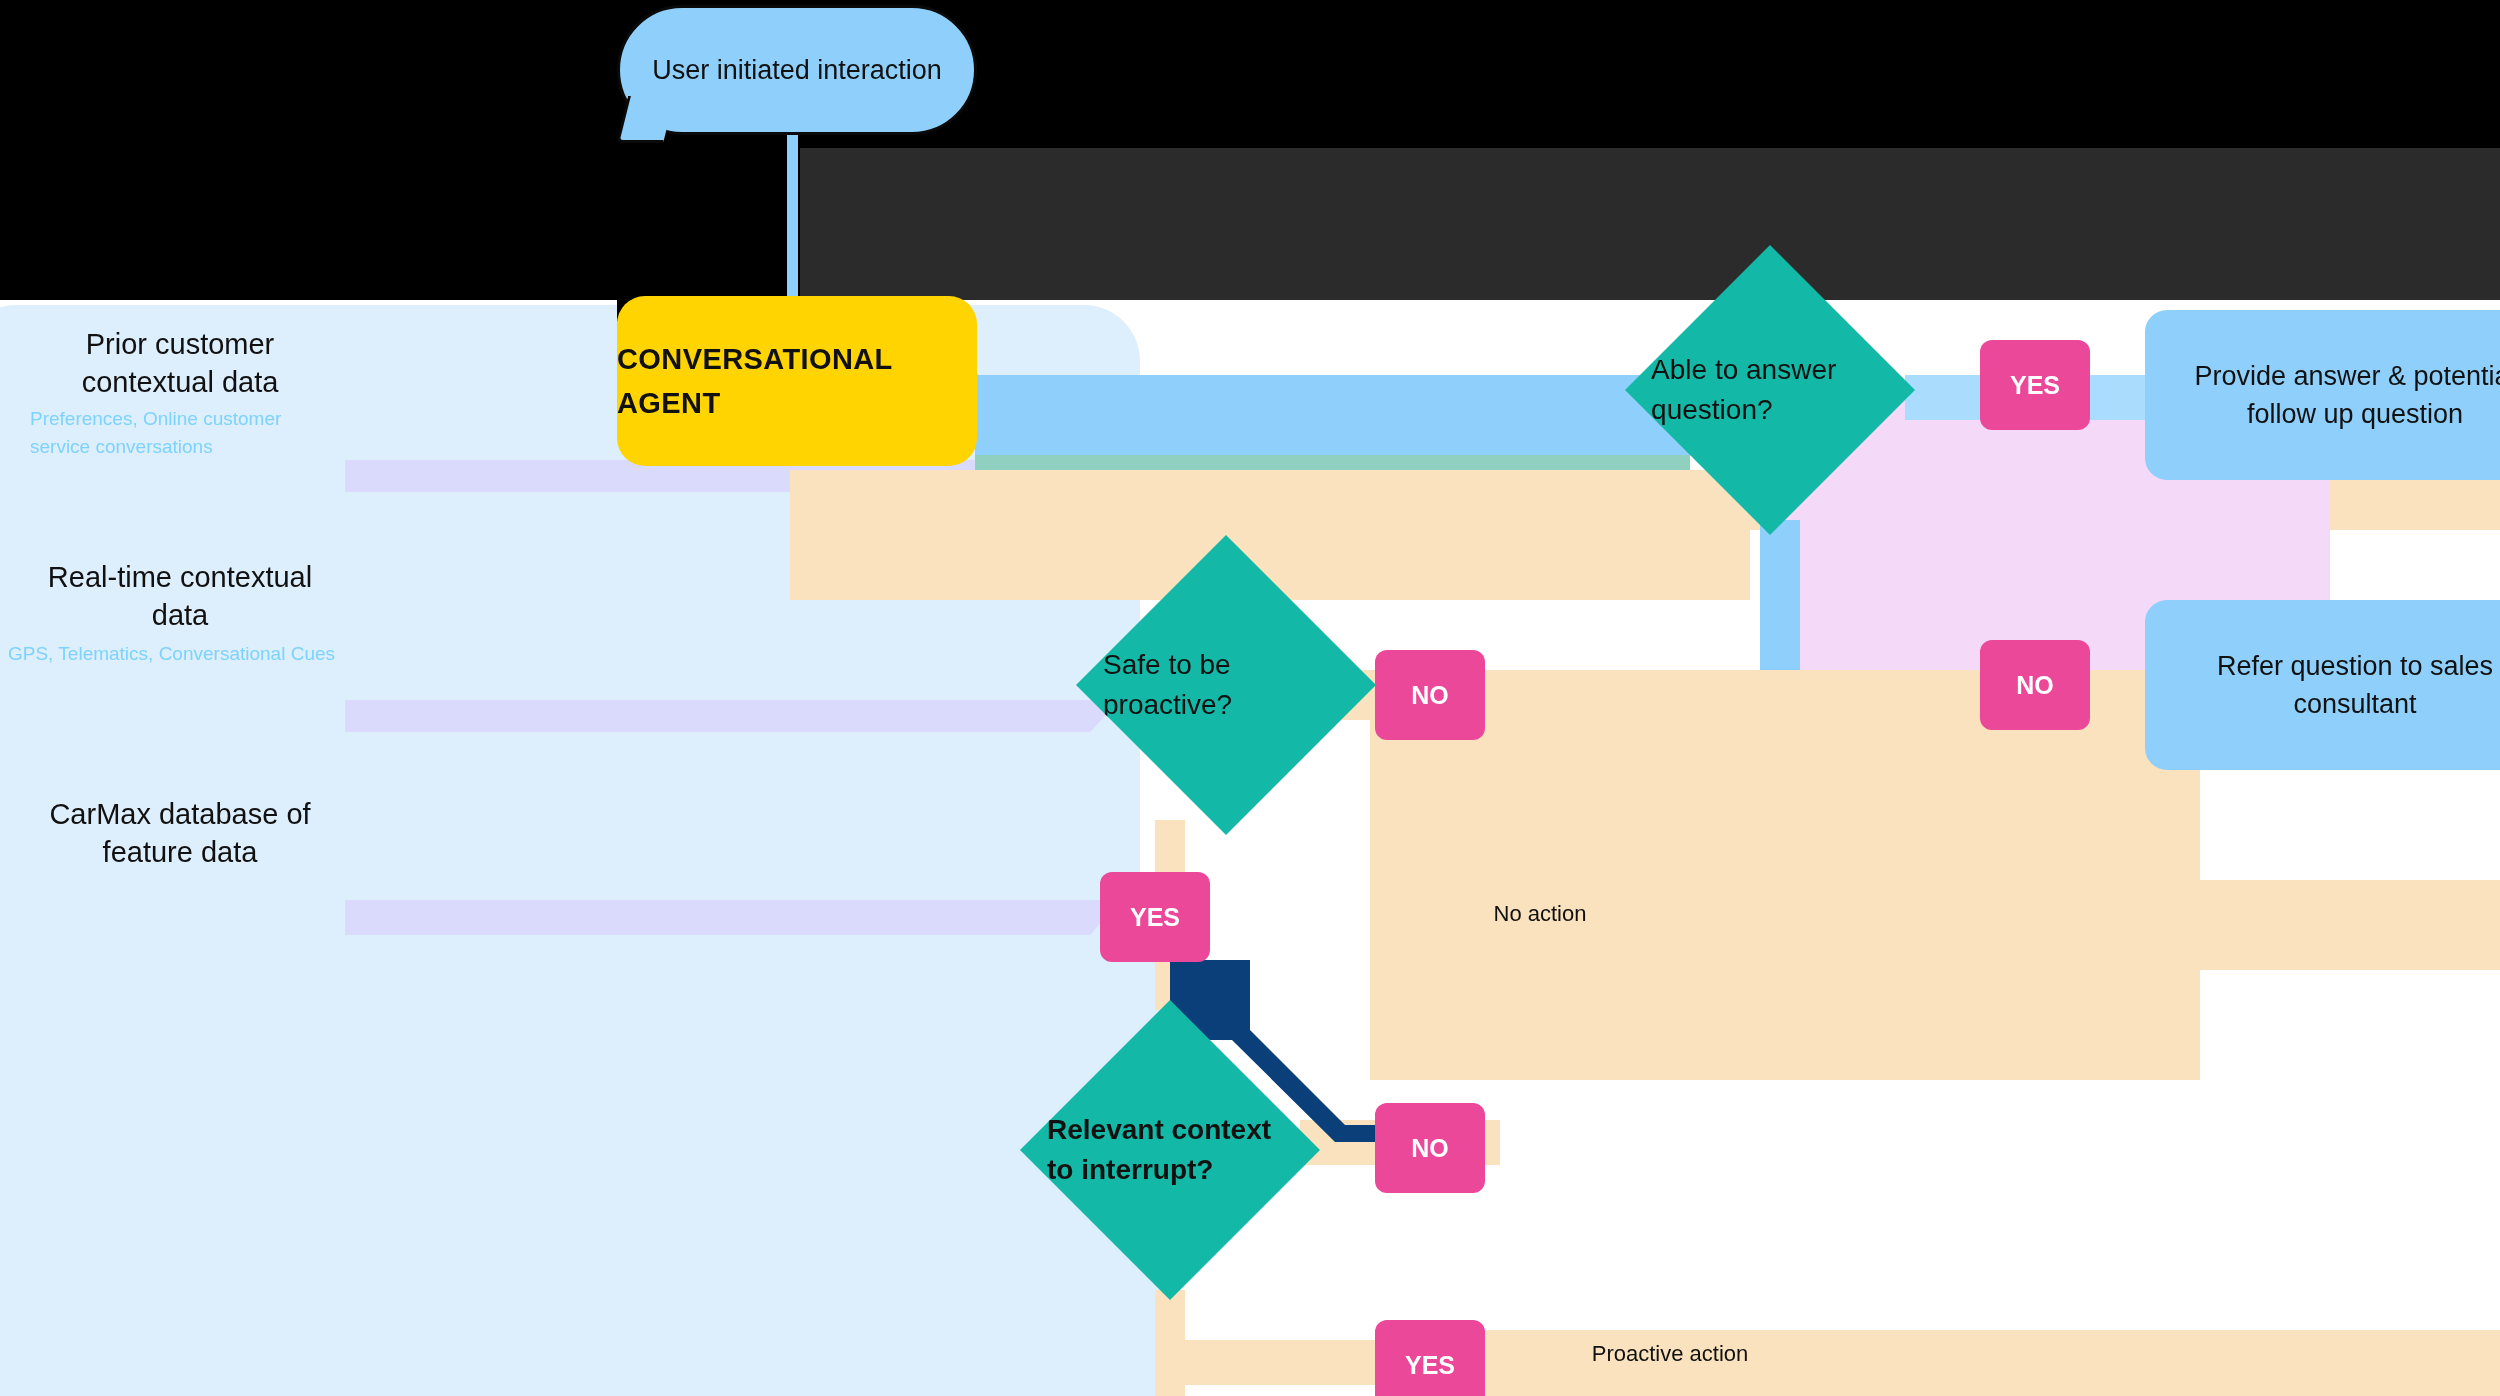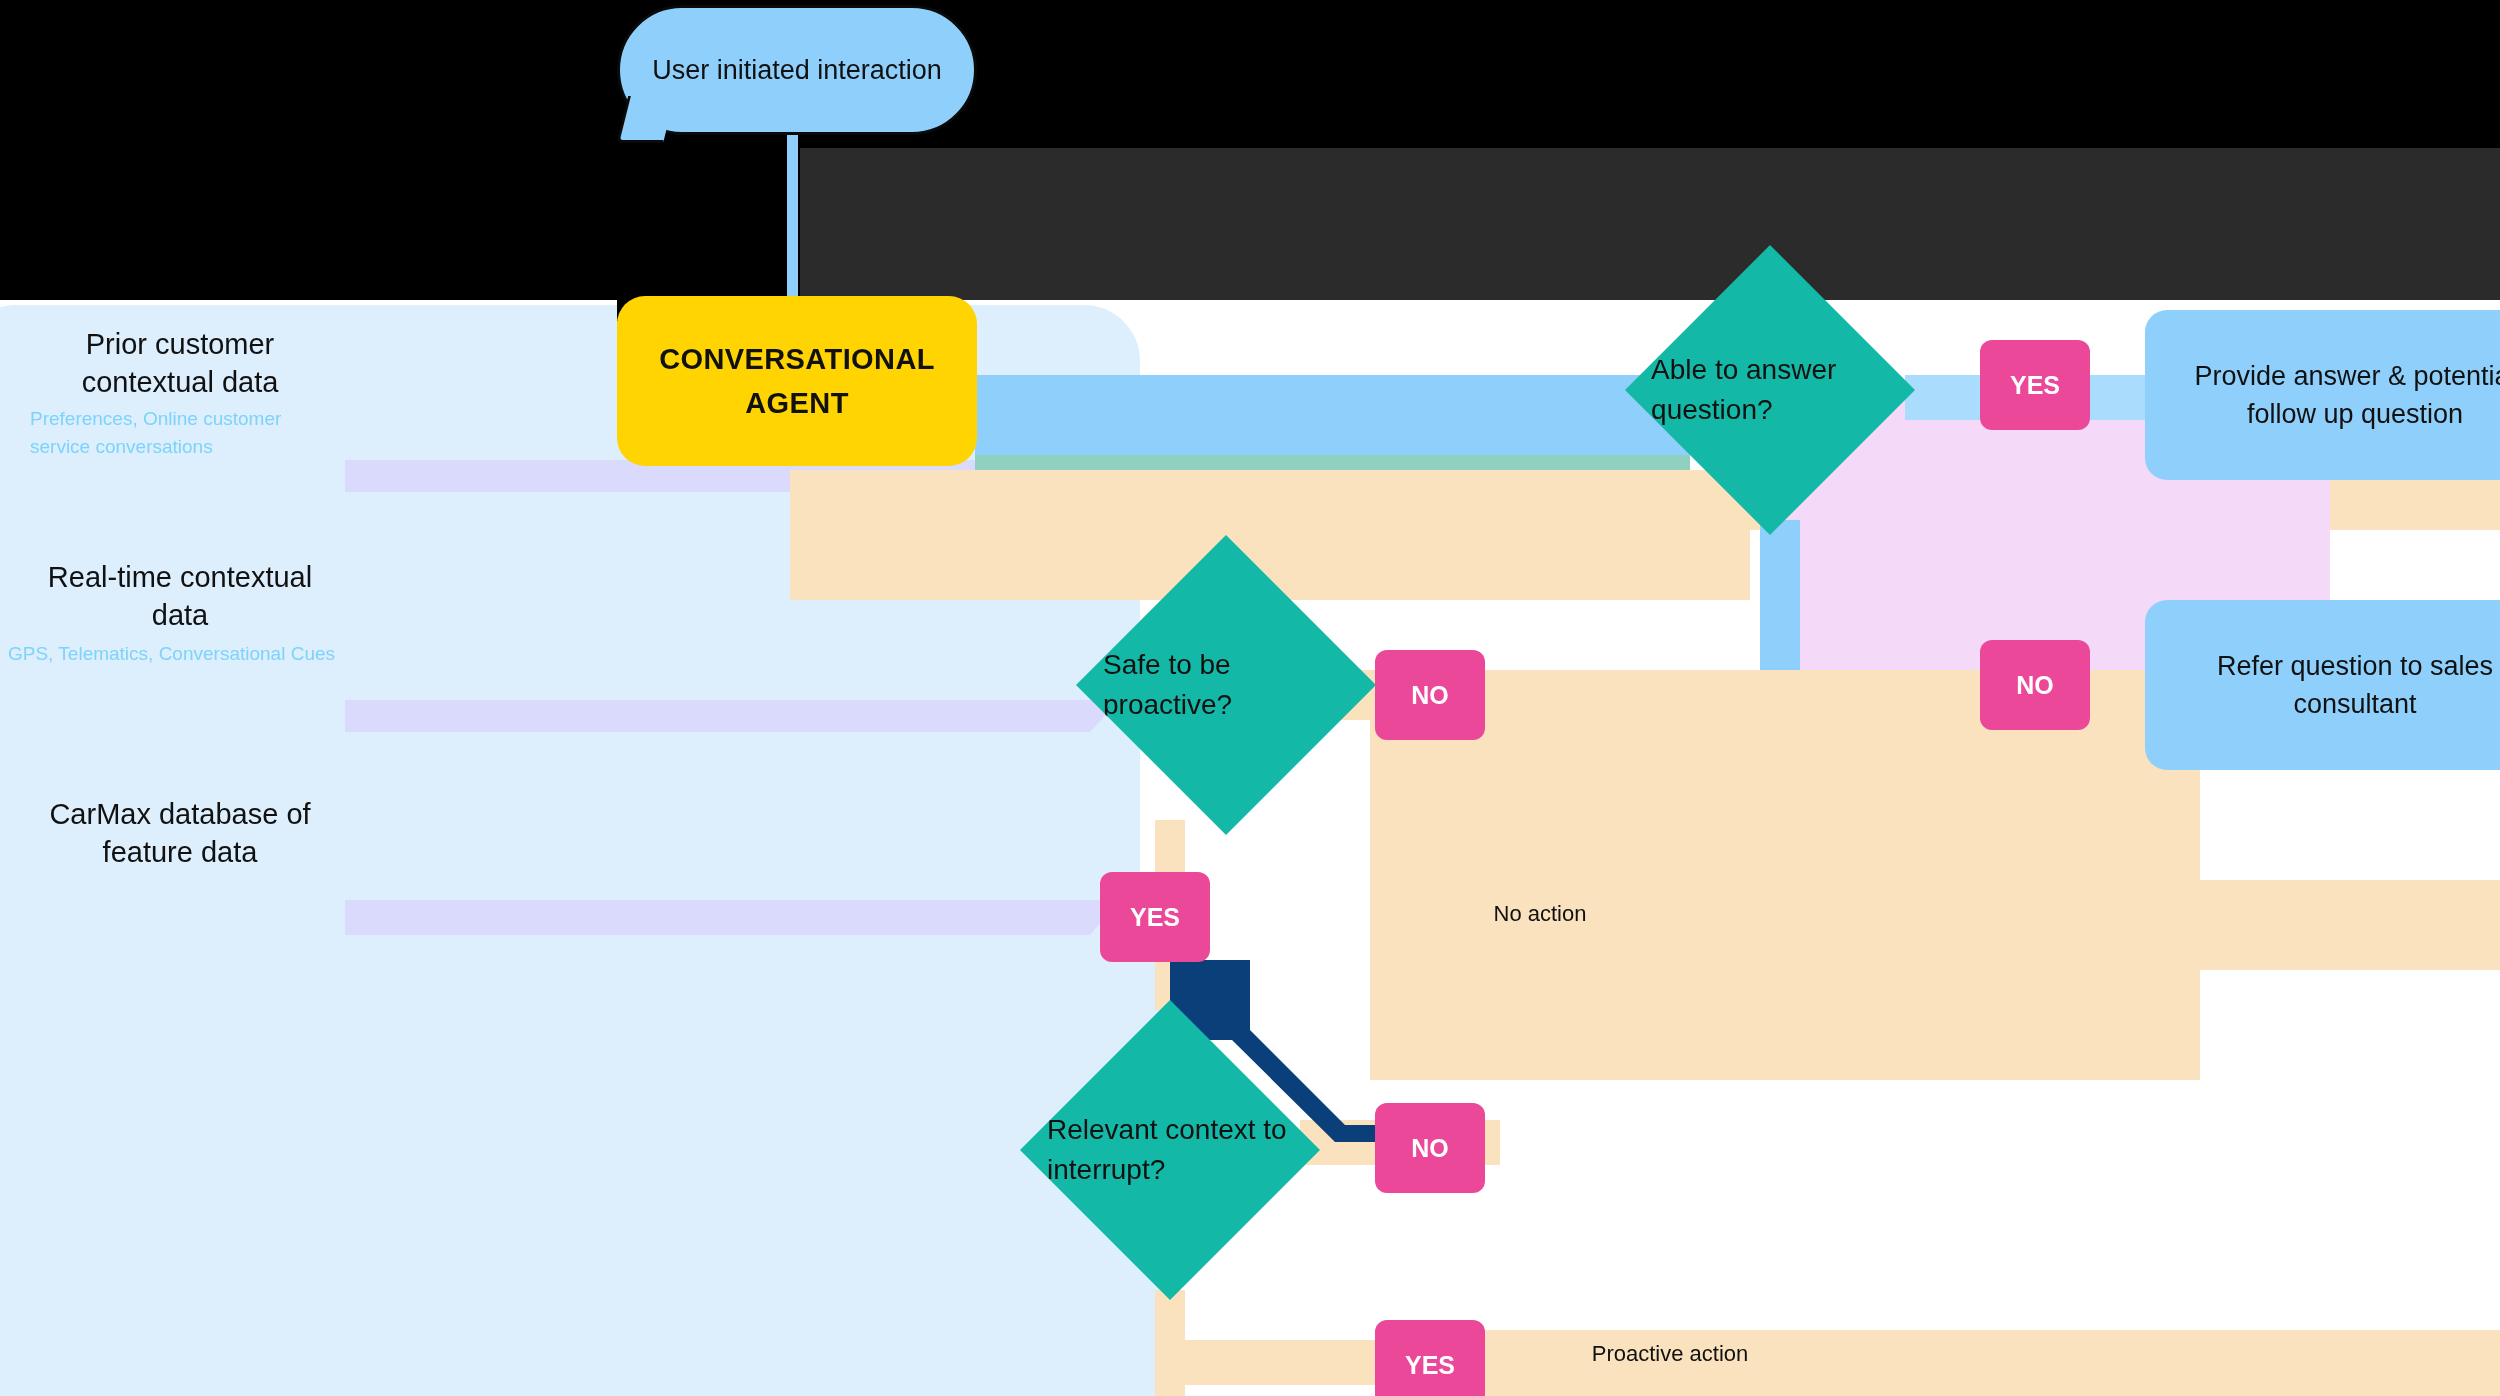--- a/index.html
+++ b/index.html
@@ -28,21 +28,21 @@
   }
   .panel-left-c{
     position:absolute;left:-40px;top:880px;width:1200px;height:516px;
     background:#ddeefc;
   }
 
   
   #ribbons{position:absolute;left:0;top:0;width:2500px;height:1396px;}
 
   
-  .node{position:absolute;box-sizing:border-box;display:flex;align-items:center;justify-content:center;text-align:center;}
+  .node{position:absolute;box-sizing:border-box;display:flex;align-items:center;justify-content:center;}
 
   .bubble{
     left:617px;top:5px;width:360px;height:130px;
     background:#8ed0fb;border:3px solid #0a0a0a;border-radius:66px;
     font-size:27px;line-height:37px;color:#111;padding:0 26px;
   }
   .bubble-tail{
     position:absolute;left:622px;top:96px;width:44px;height:44px;
     background:#8ed0fb;border-left:3px solid #0a0a0a;border-bottom:3px solid #0a0a0a;
     border-bottom-left-radius:6px;transform:skewX(-14deg);
@@ -71,21 +71,21 @@
   .diamond{
     position:absolute;background:#14b8a6;
     display:flex;align-items:center;justify-content:center;text-align:left;
     color:#111;font-size:28px;line-height:40px;
   }
   .d1{left:1625px;top:245px;width:290px;height:290px;
       clip-path:polygon(50% 0,100% 50%,50% 100%,0 50%);}
   .d2{left:1076px;top:535px;width:300px;height:300px;
       clip-path:polygon(50% 0,100% 50%,50% 100%,0 50%);}
   .d3{left:1020px;top:1000px;width:300px;height:300px;
-      clip-path:polygon(50% 0,100% 50%,50% 100%,0 50%);}
+      clip-path:polygon(50% 0,100% 50%,50% 100%,0 50%);font-weight:bold;}
   .diamond span{display:block;width:82%;}
 
   
   .chip{
     position:absolute;background:#ec4899;border-radius:12px;
     color:#fff;font-size:25px;font-weight:600;
     display:flex;align-items:center;justify-content:center;
   }
 
   

